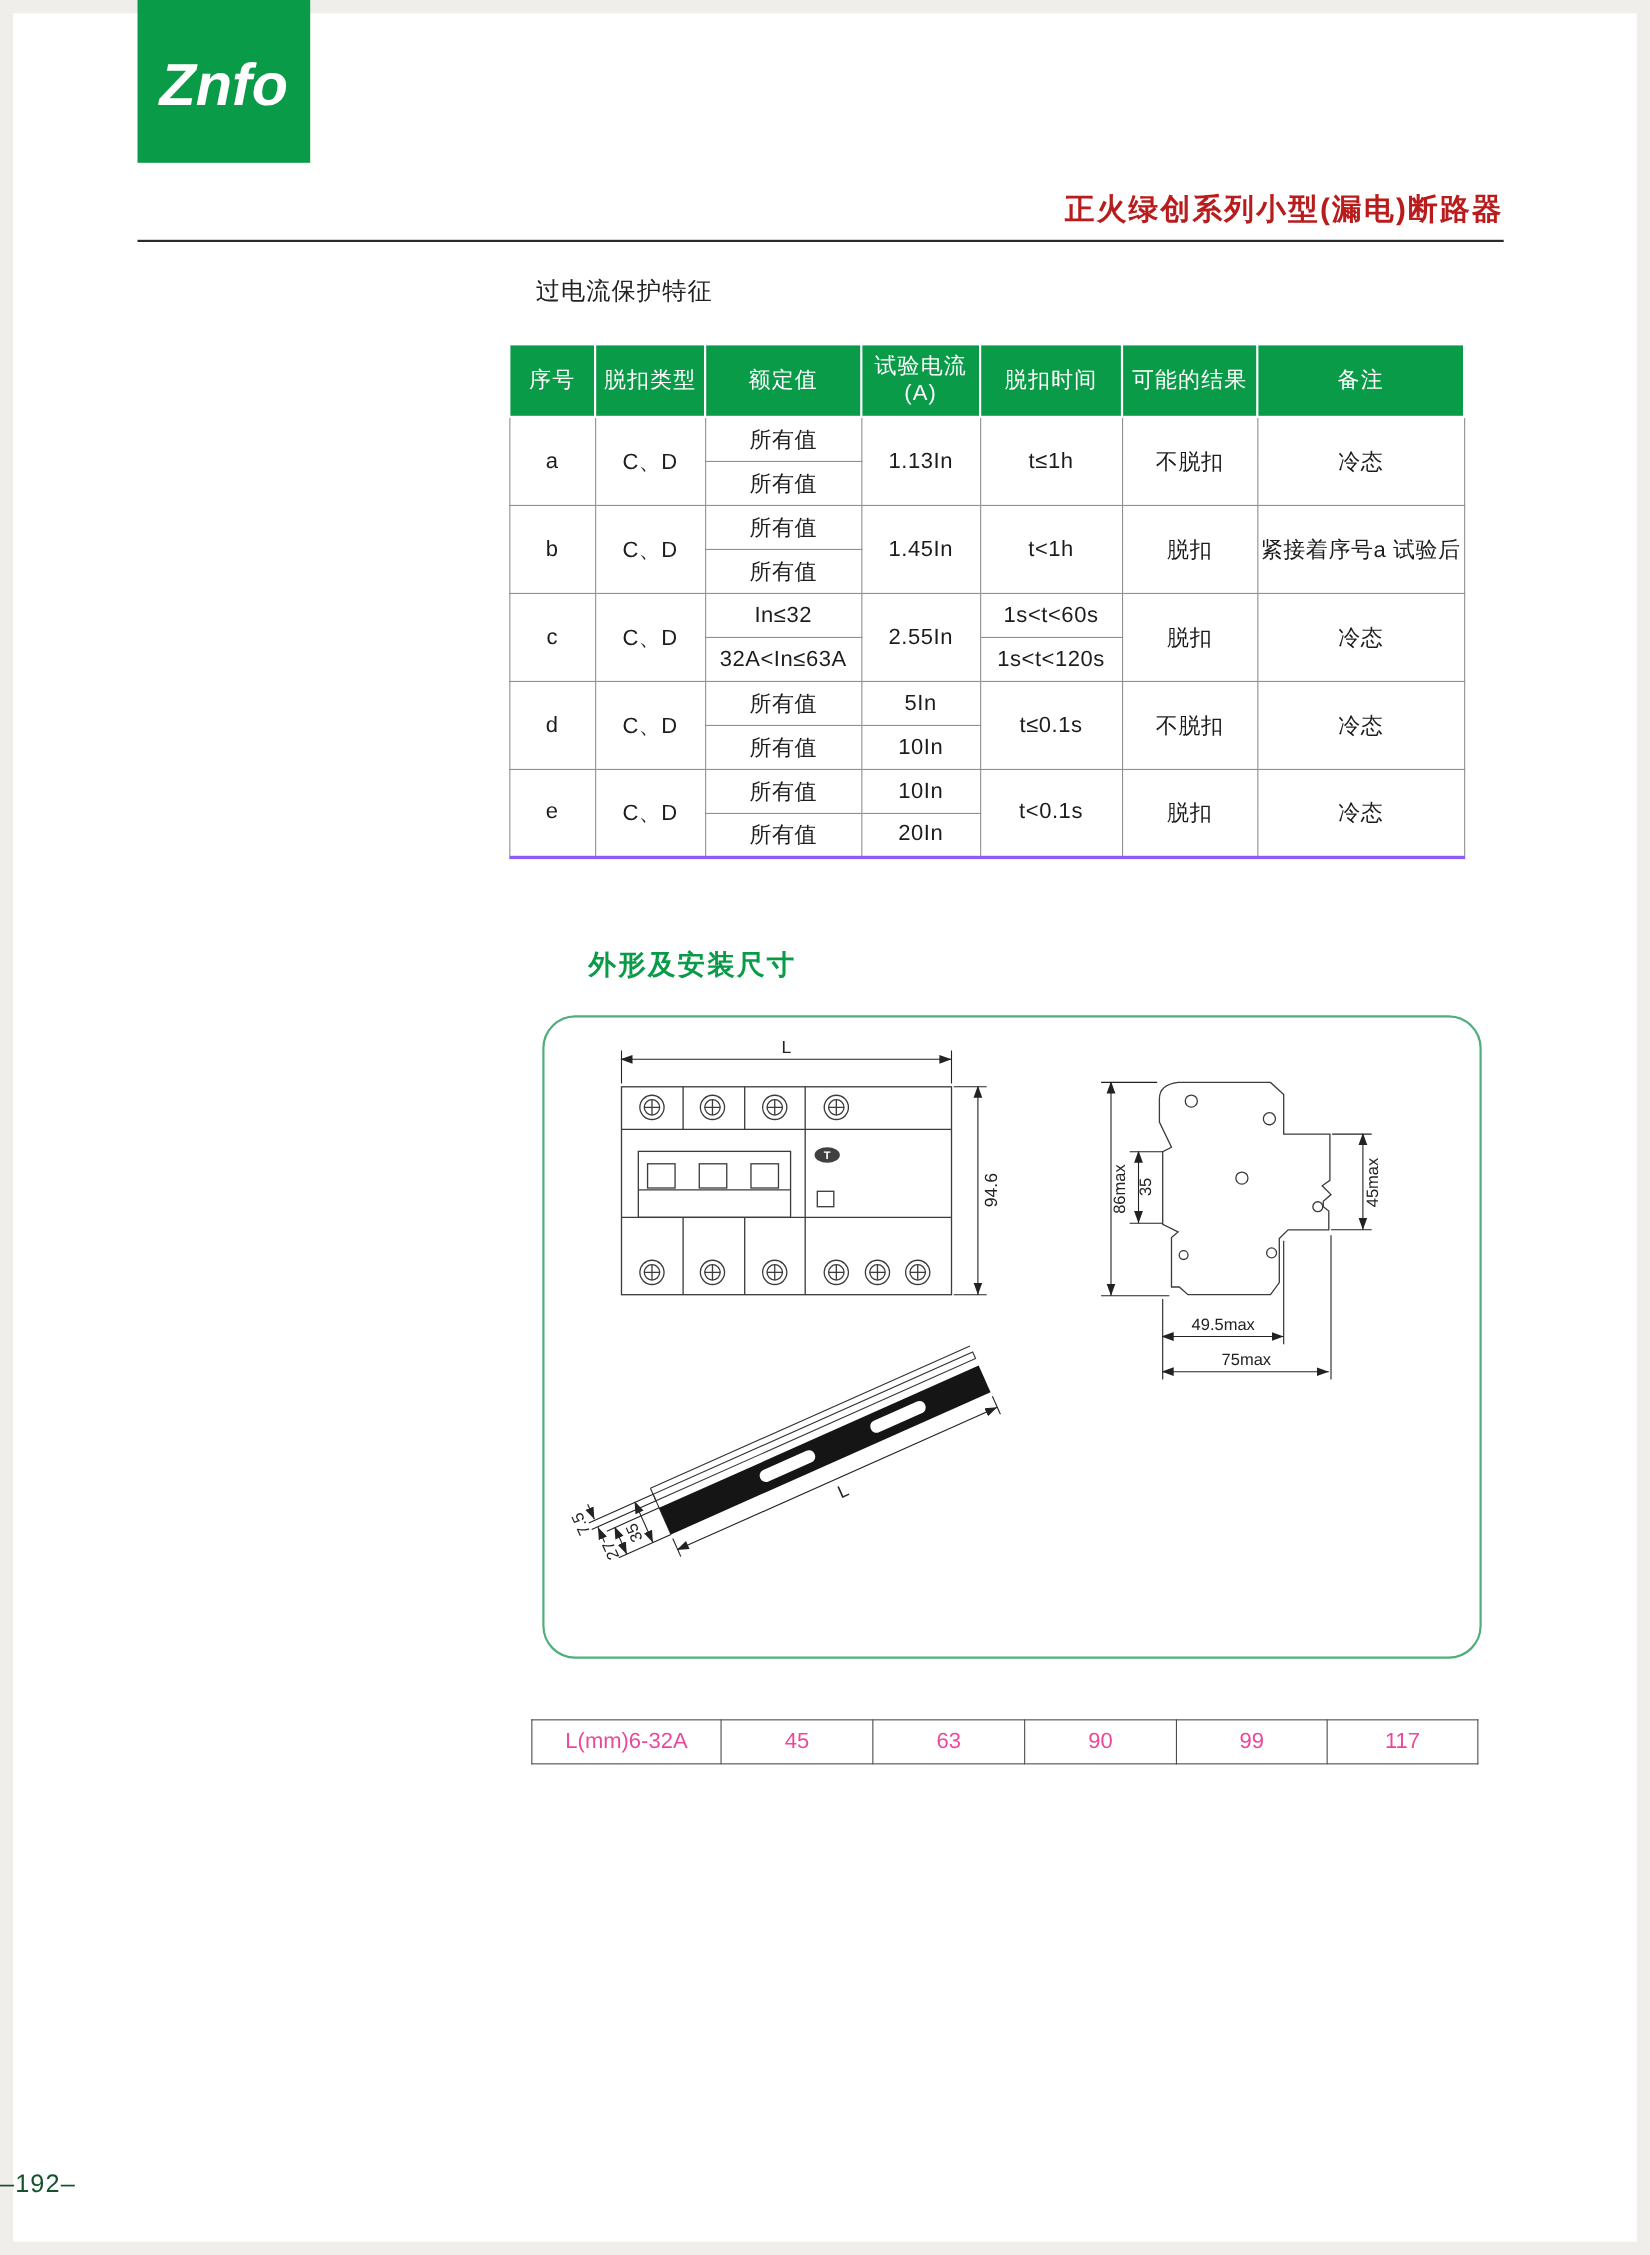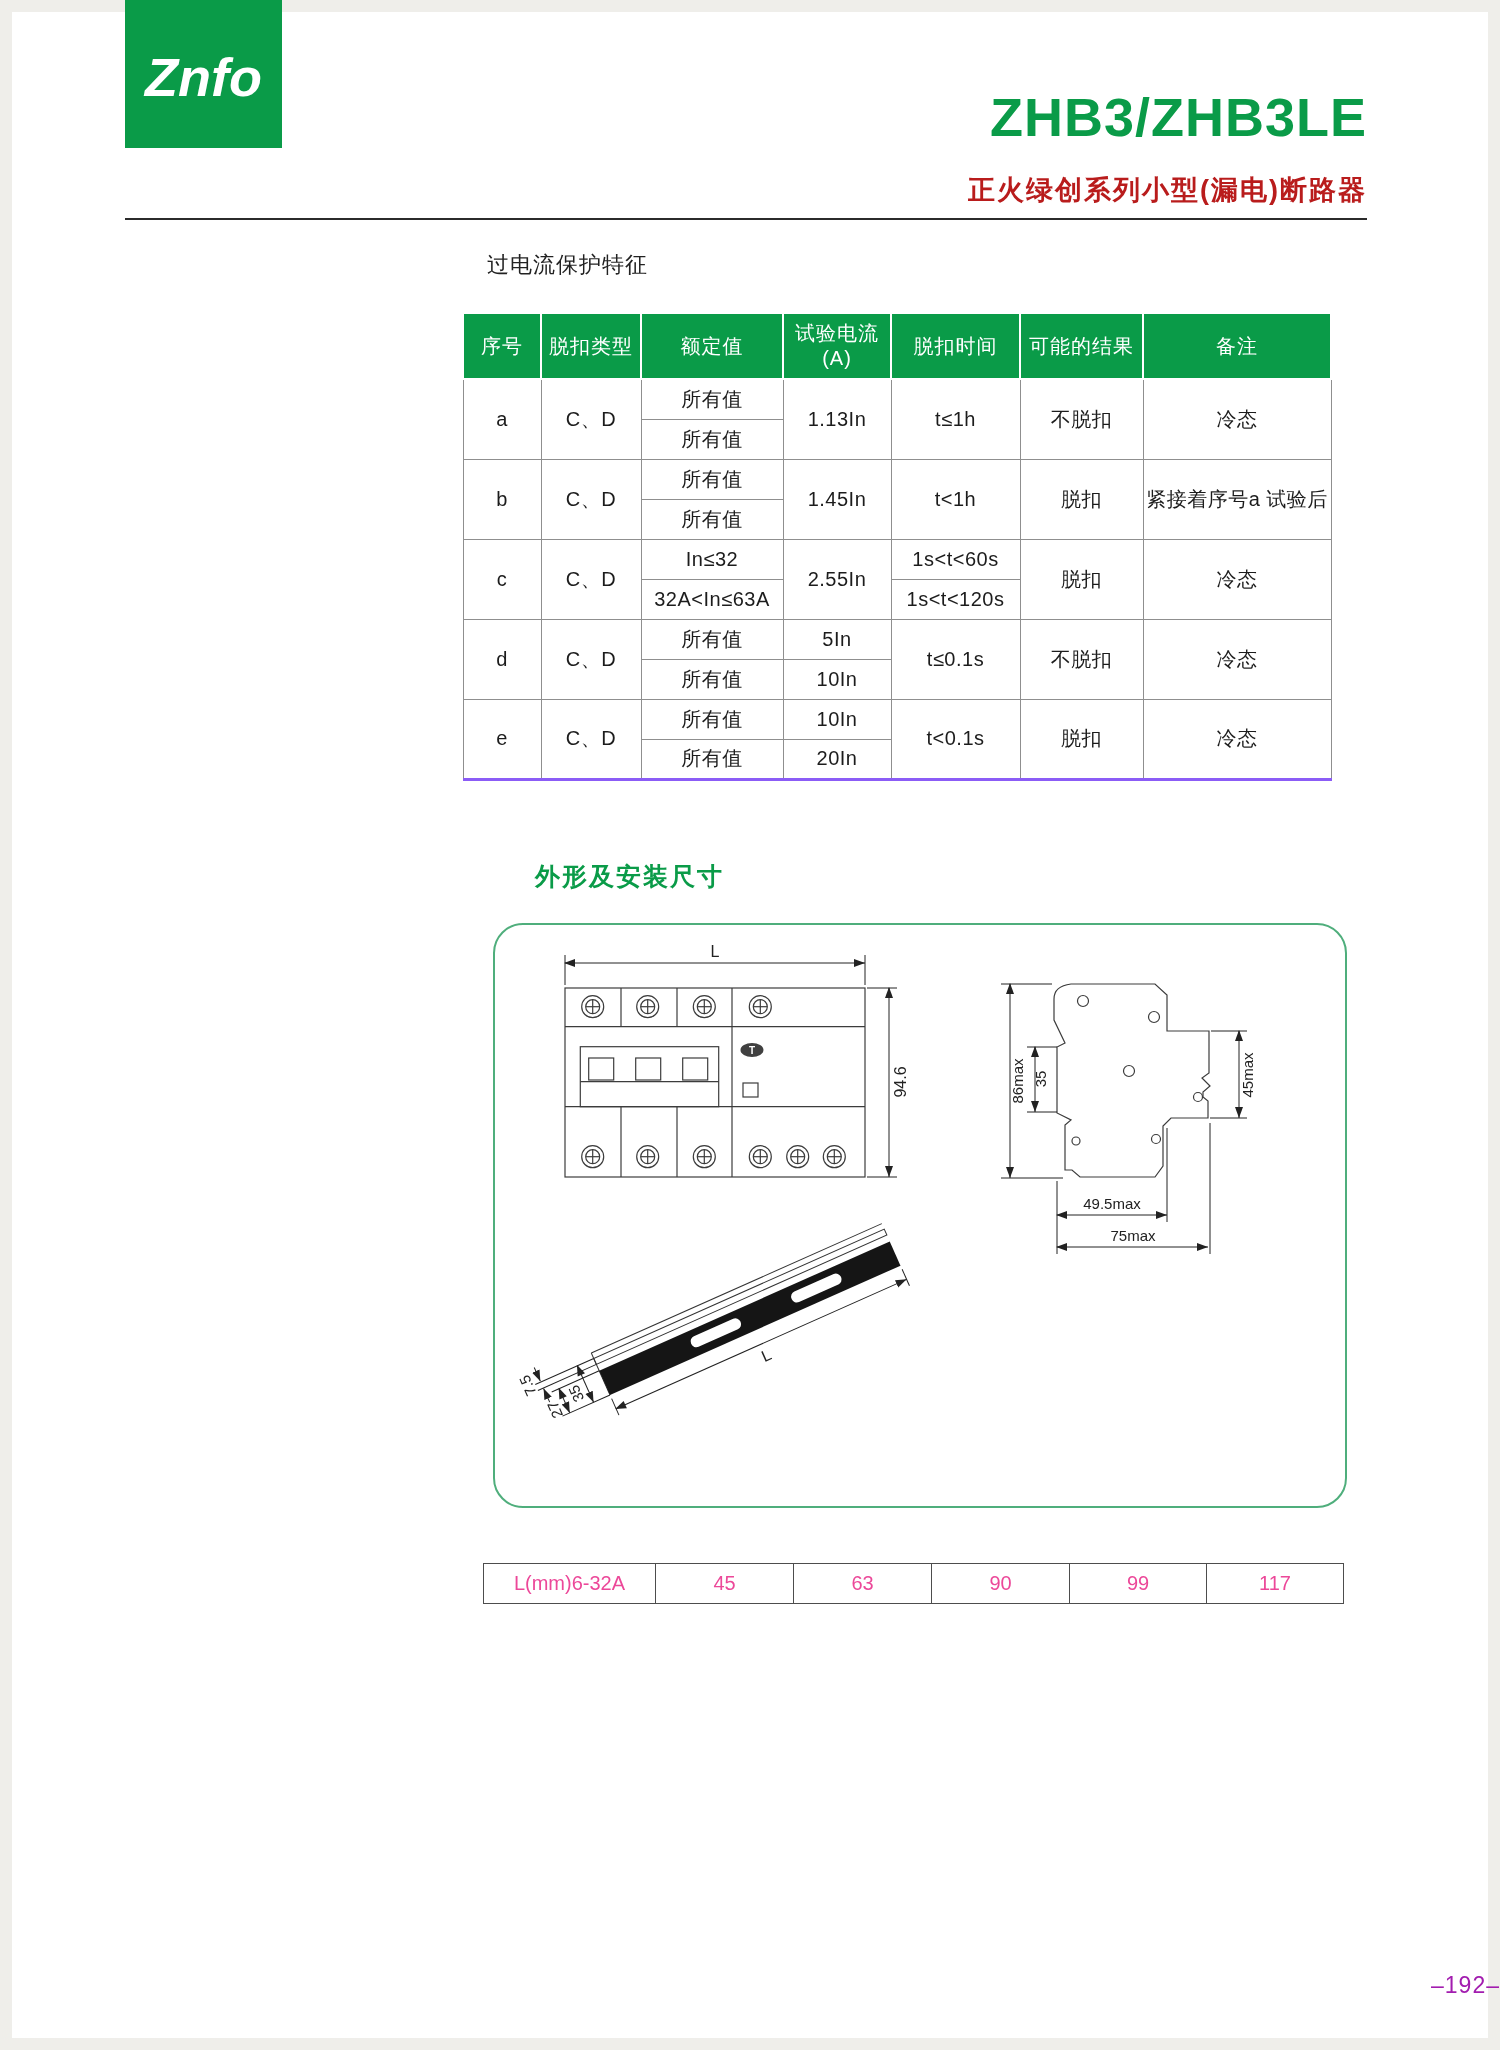--- a/index.html
+++ b/index.html
@@ -25,32 +25,31 @@
   
   .s2-heading{position:absolute;left:487px;top:860px;font-size:25px;font-weight:bold;color:#0a9b48;letter-spacing:2px;margin-left:48px;}
   .panel{position:absolute;left:493px;top:923px;width:850px;height:581px;border:2px solid #4fae7c;border-radius:30px;background:#fff;}
   .panel svg{display:block;}
   
   .t2{position:absolute;left:483px;top:1563px;width:860px;}
   .t2 th{background:#0a9b48;color:#fff;font-weight:normal;font-size:21px;border:2px solid #fff;letter-spacing:1px;}
   .t2 td{border:1px solid #4d4d4d;text-align:center;vertical-align:middle;font-size:20px;color:#ec4899;padding:0;}
   .t2 tr{height:40px;}
   
-  .pageno{position:absolute;left:0;top:1972px;width:1500px;text-align:right;font-size:23px;color:#a21caf;letter-spacing:1px;}
+  .pageno{position:absolute;left:0;top:1972px;width:1500px;text-align:left;font-size:23px;color:#14532d;letter-spacing:1px;}
   text{font-family:"Liberation Sans",sans-serif;}
 </style>
 </head>
 <body>
 
 <div class="canvas">
 
   <div class="logo">
     <span>Znfo</span>
   </div>
-  <div class="title">ZHB3/ZHB3LE</div>
   <div class="subtitle">正火绿创系列小型(漏电)断路器</div>
   <div class="hrule"></div>
 
   <div class="s1-label">过电流保护特征</div>
 
   <table class="t1">
     <colgroup>
       <col style="width:78px">
         <col style="width:100px">
         <col style="width:142px">

